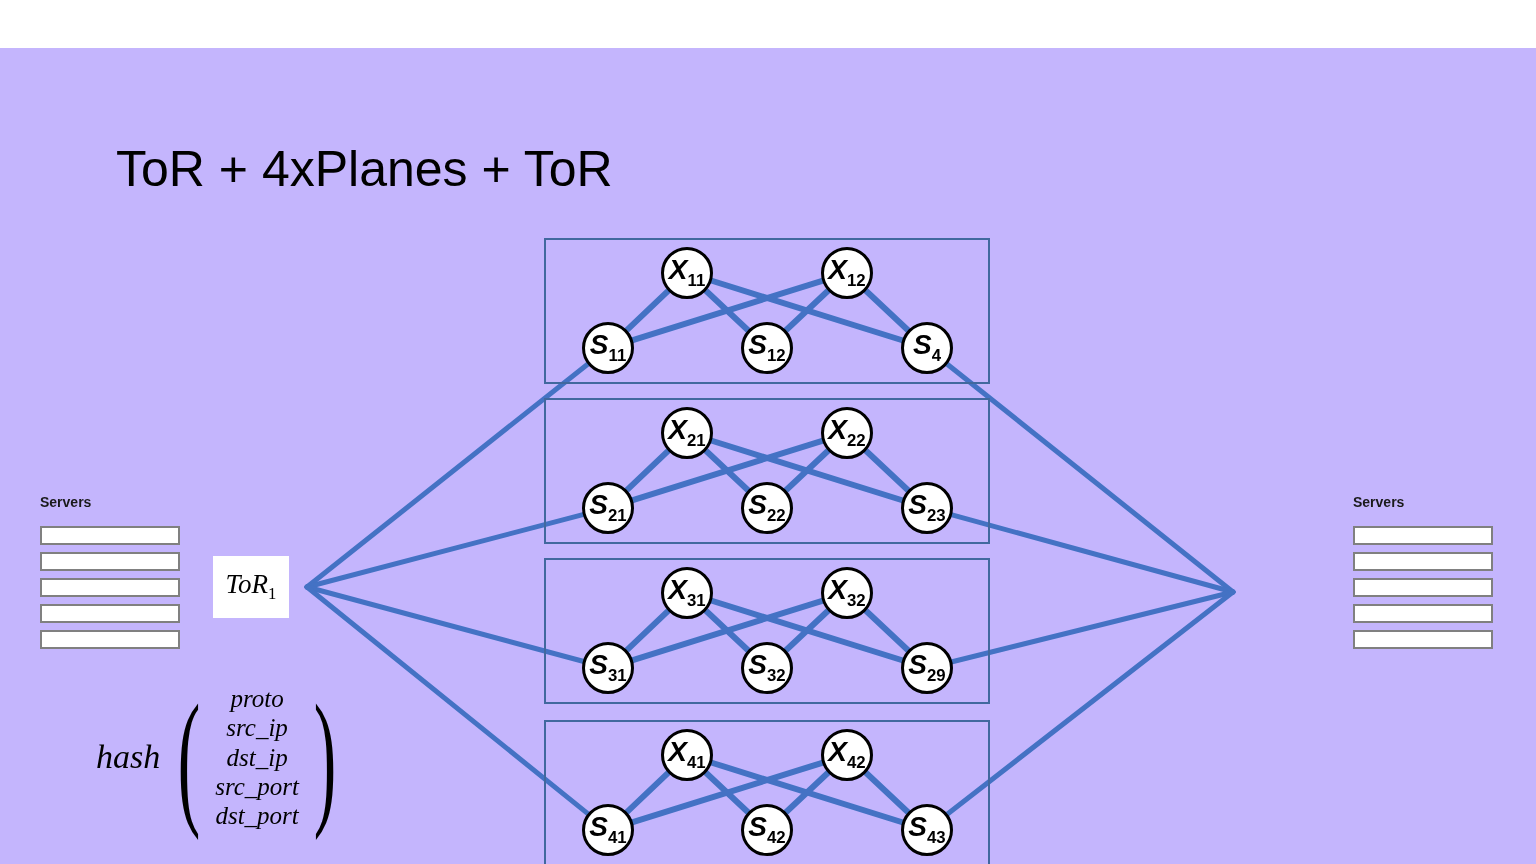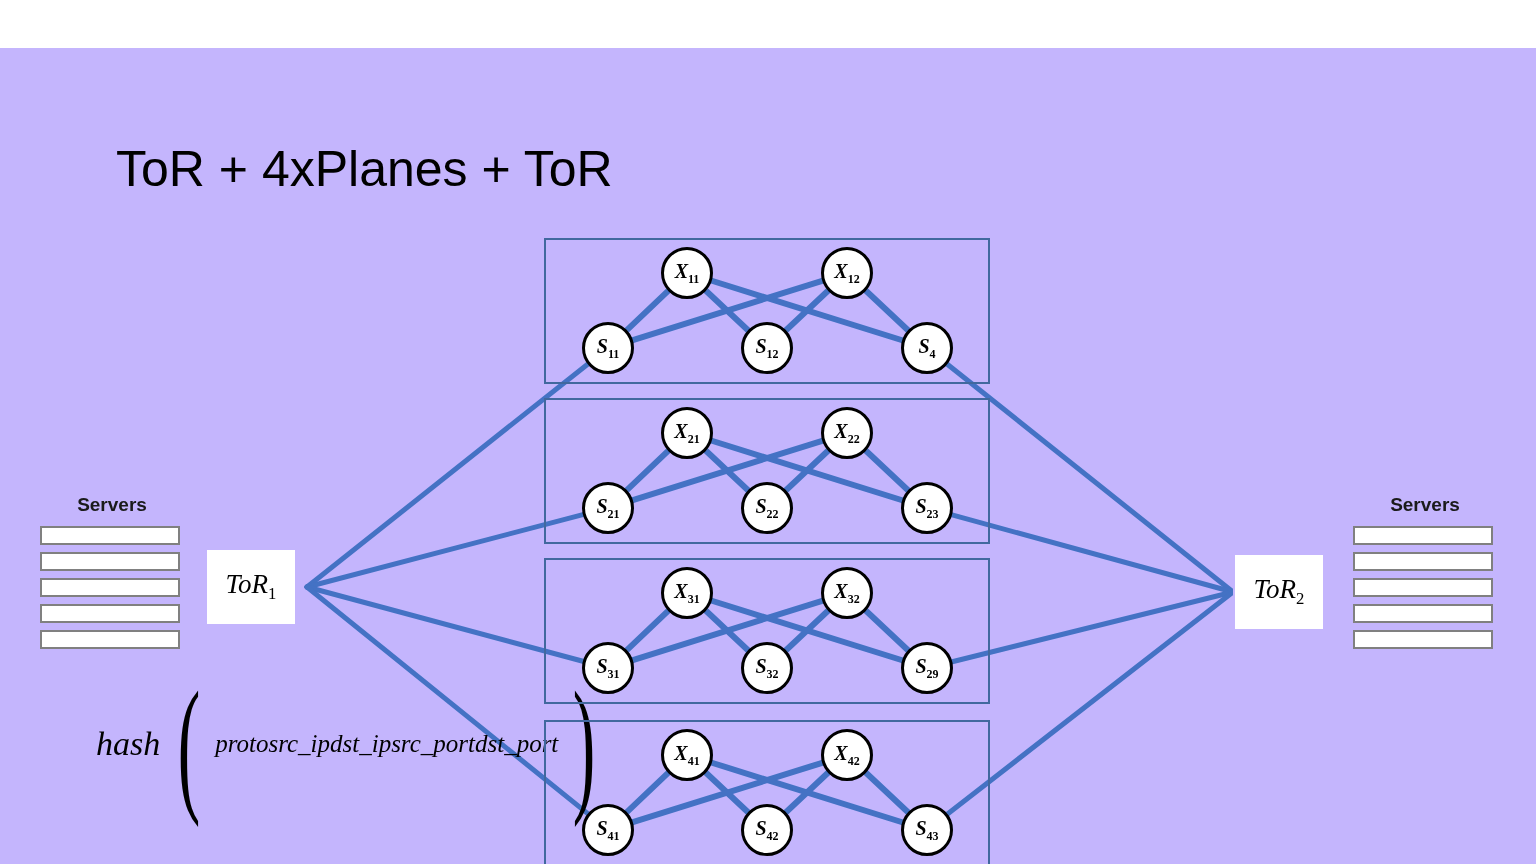--- a/index.html
+++ b/index.html
@@ -24,45 +24,44 @@
     font-weight: 400;
     color: #000000;
     letter-spacing: 0px;
     white-space: nowrap;
   }
   .servers-group {
     position: absolute;
   }
   .servers-label {
     position: absolute;
-    font-size: 19px;
+    font-size: 14px;
     font-weight: 700;
     color: #1a1a1a;
     white-space: nowrap;
-    text-align: center;
     width: 100%;
   }
   .rack-stack {
     position: absolute;
     top: 32px;
     left: 0;
   }
   .rack-bar {
     width: 140px;
     height: 19px;
     border: 2px solid #808080;
     background: #ffffff;
     margin-bottom: 7px;
     box-sizing: border-box;
   }
   .tor-box {
     position: absolute;
     width: 92px;
     height: 78px;
-    border: 2px solid #c4b5fd;
+    border: 8px solid #c4b5fd;
     background: #ffffff;
     box-sizing: border-box;
     display: flex;
     align-items: center;
     justify-content: center;
   }
   .tor-label {
     font-family: "Liberation Serif", serif;
     font-style: italic;
     font-size: 27px;
@@ -96,24 +95,24 @@
     margin-top: -26px;
     border: 3px solid #000000;
     border-radius: 50%;
     background: #ffffff;
     display: flex;
     align-items: center;
     justify-content: center;
     box-sizing: border-box;
   }
   .node-label {
-    font-family: Liberation Serif, serif;
+    font-family: Liberation Sans, sans-serif;
     font-style: italic;
     font-weight: 700;
-    font-size: 20px;
+    font-size: 28px;
     color: #000000;
     white-space: nowrap;
     line-height: 1;
   }
   .node-label sub {
     font-size: 0.60em;
     font-style: normal;
     font-weight: 700;
   }
   #hash-group {
@@ -133,20 +132,21 @@
   .paren {
     font-size: 150px;
     line-height: 0.80;
     font-family: "Liberation Serif", serif;
     color: #000000;
     transform: scaleX(0.45);
     font-weight: 300;
   }
   #hash-tuple {
     display: flex;
+    flex-direction: column;
     align-items: center;
     padding: 0 1px;
   }
   .tuple-item {
     font-style: italic;
     font-size: 25px;
     line-height: 1.17;
     color: #000000;
     white-space: nowrap;
   }
@@ -281,23 +281,20 @@
         <span class="node-label">S<sub>41</sub></span>
       </div>
       <div class="node" style="left: 767px; top: 782px;">
         <span class="node-label">S<sub>42</sub></span>
       </div>
       <div class="node" style="left: 927px; top: 782px;">
         <span class="node-label">S<sub>43</sub></span>
       </div>
     </div>
 
-  <div class="tor-box" style="left:1233px; top:505px;">
-    <span class="tor-label">ToR<sub>2</sub></span>
-  </div>
 
   <div class="servers-group" style="left:1353px; top:446px; width:144px;">
     <div class="servers-label">Servers</div>
     <div class="rack-stack">
         <div class="rack-bar"></div>
         <div class="rack-bar"></div>
         <div class="rack-bar"></div>
         <div class="rack-bar"></div>
         <div class="rack-bar"></div>
       </div>

